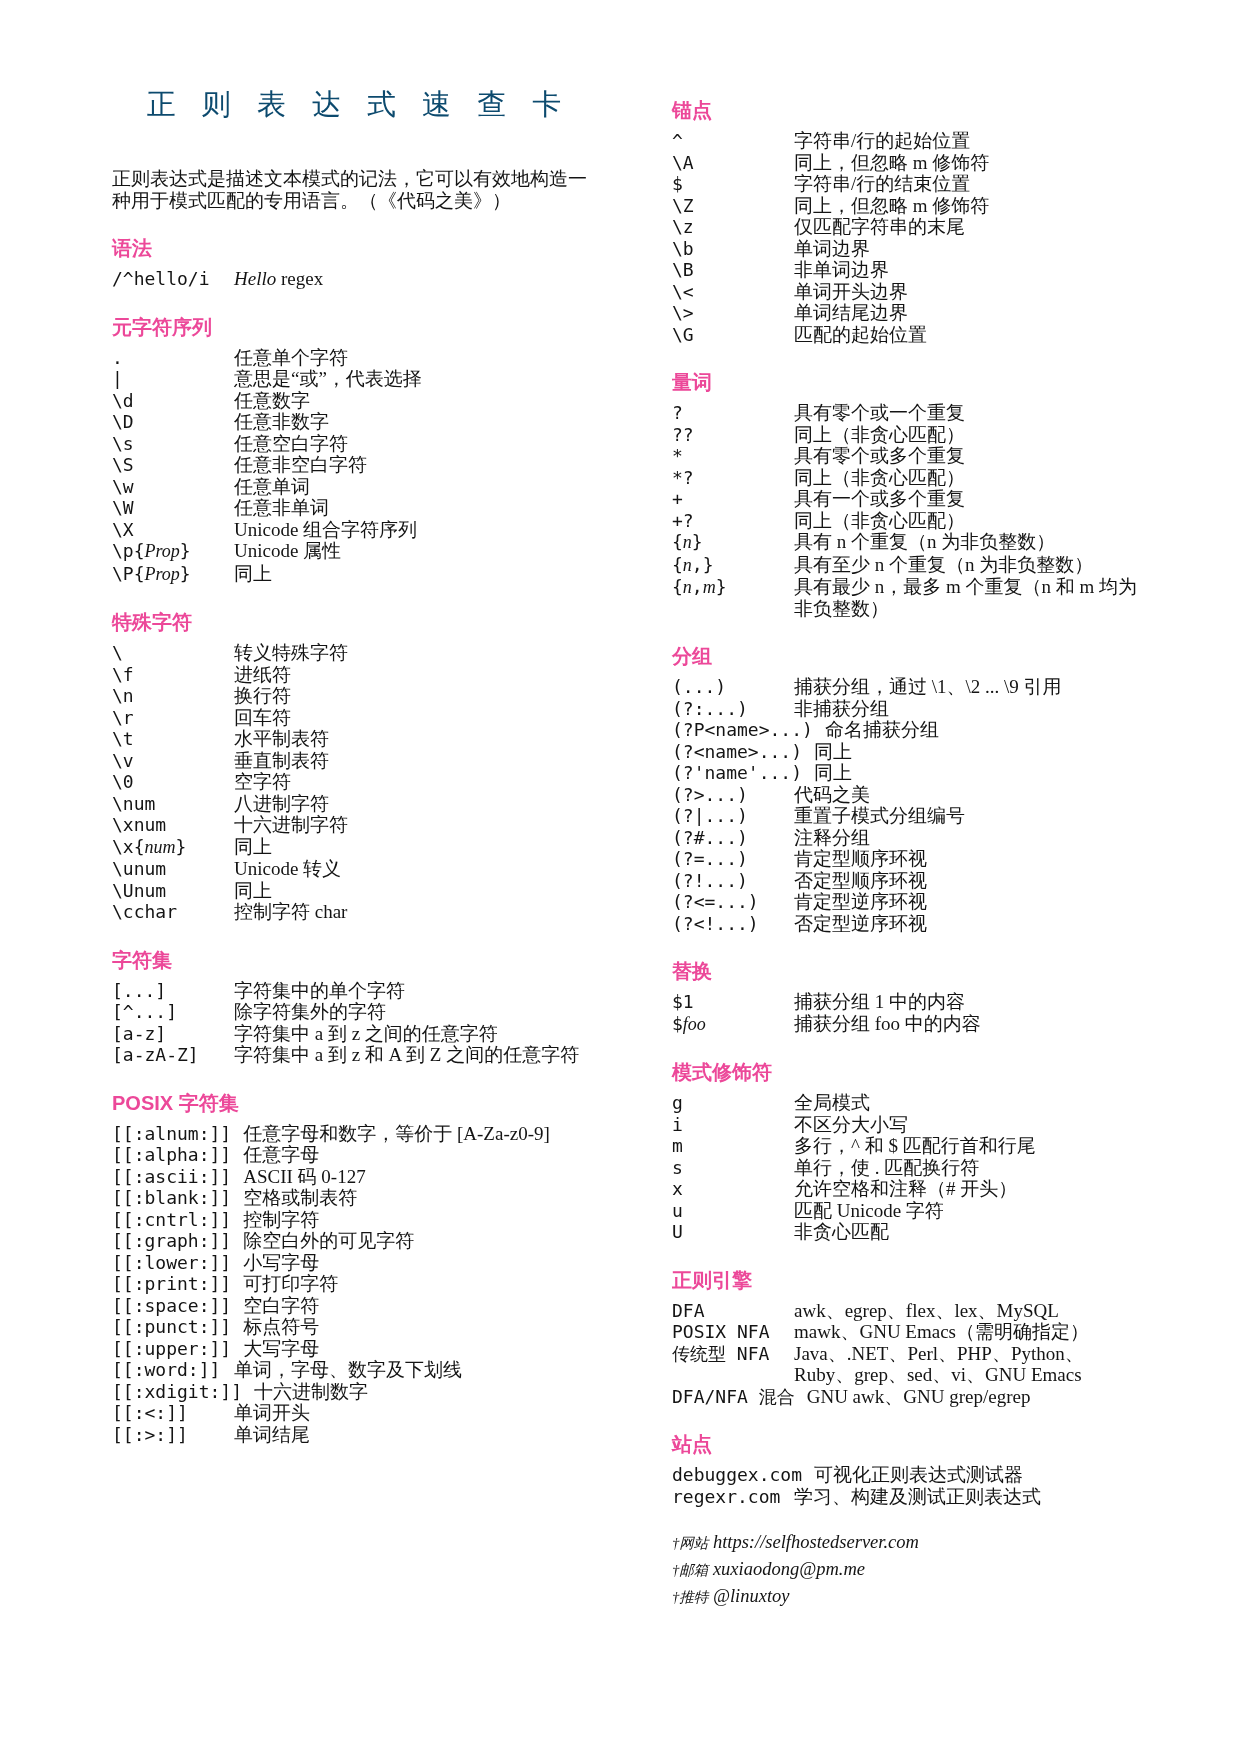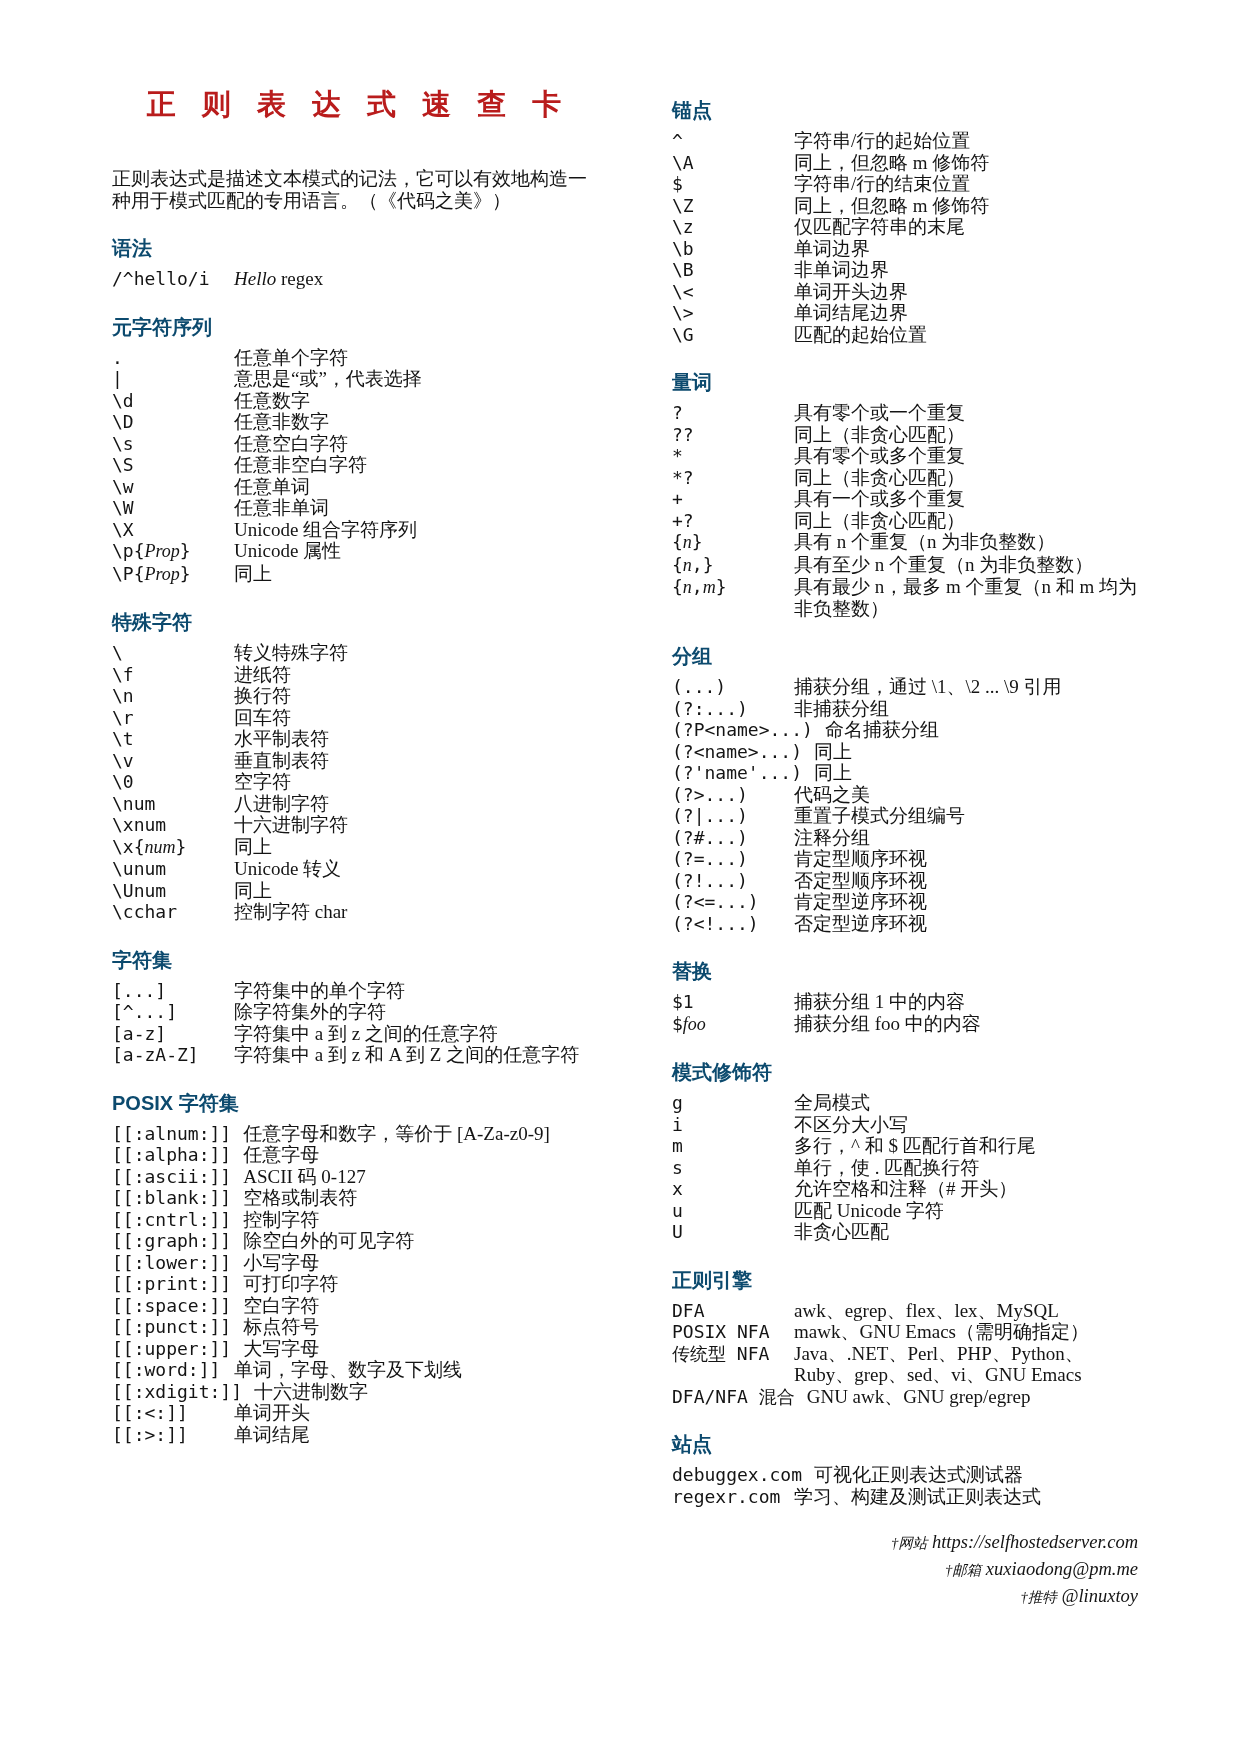--- a/index.html
+++ b/index.html
@@ -9,44 +9,44 @@
     font-family: "Liberation Serif", "DejaVu Serif", serif;
     font-size: 19px; line-height: 21.5px;
   }
   .page { position: relative; width: 1241px; height: 1754px; overflow: hidden; background: #ffffff; }
   .col  { position: absolute; }
   .col-left  { left: 112px; top: 86px;  width: 484px; }
   .col-right { left: 672px; top: 98px;  width: 466px; }
 
   h1.title {
     font-family: "Liberation Sans", sans-serif;
-    font-size: 29px; line-height: 36px; font-weight: bold;
+    font-size: 29px; line-height: 36px; font-weight: normal;
     letter-spacing: 9px; text-indent: 9px; text-align: center;
-    margin: 0 0 46px 0; color: #b91c1c;
+    margin: 0 0 46px 0; color: #0c4a6e;
   }
   p.intro { margin: 0 0 10px 0; }
 
   h2.sec-h {
     font-family: "Liberation Sans", sans-serif;
     font-size: 20px; line-height: 24px; font-weight: bold;
-    margin: 25px 0 8px 0; color: #0c4a6e;
+    margin: 25px 0 8px 0; color: #ec4899;
   }
   .col-right .sec:first-child h2.sec-h { margin-top: 0; }
 
   .row  { display: flex; align-items: baseline; }
   .code {
     font-family: "DejaVu Sans Mono", "Liberation Mono", monospace;
     font-size: 18px; flex: 0 0 auto;
     min-width: 122px; padding-right: 12px; box-sizing: border-box;
     white-space: pre;
   }
   .code i { font-family: "Liberation Serif", "DejaVu Serif", serif; font-style: italic; }
   .desc { flex: 1 1 auto; }
 
-  .footer { margin-top: 22px; text-align: right; line-height: 26px; }
+  .footer { margin-top: 22px; text-align: left; line-height: 26px; }
   .fline  { white-space: nowrap; }
   .flabel { font-size: 14.5px; font-style: italic; }
   .fvalue { font-size: 18.5px; font-style: italic; }
 </style>
 </head>
 <body>
 
 <div class="page">
 
   <div class="col col-left">

